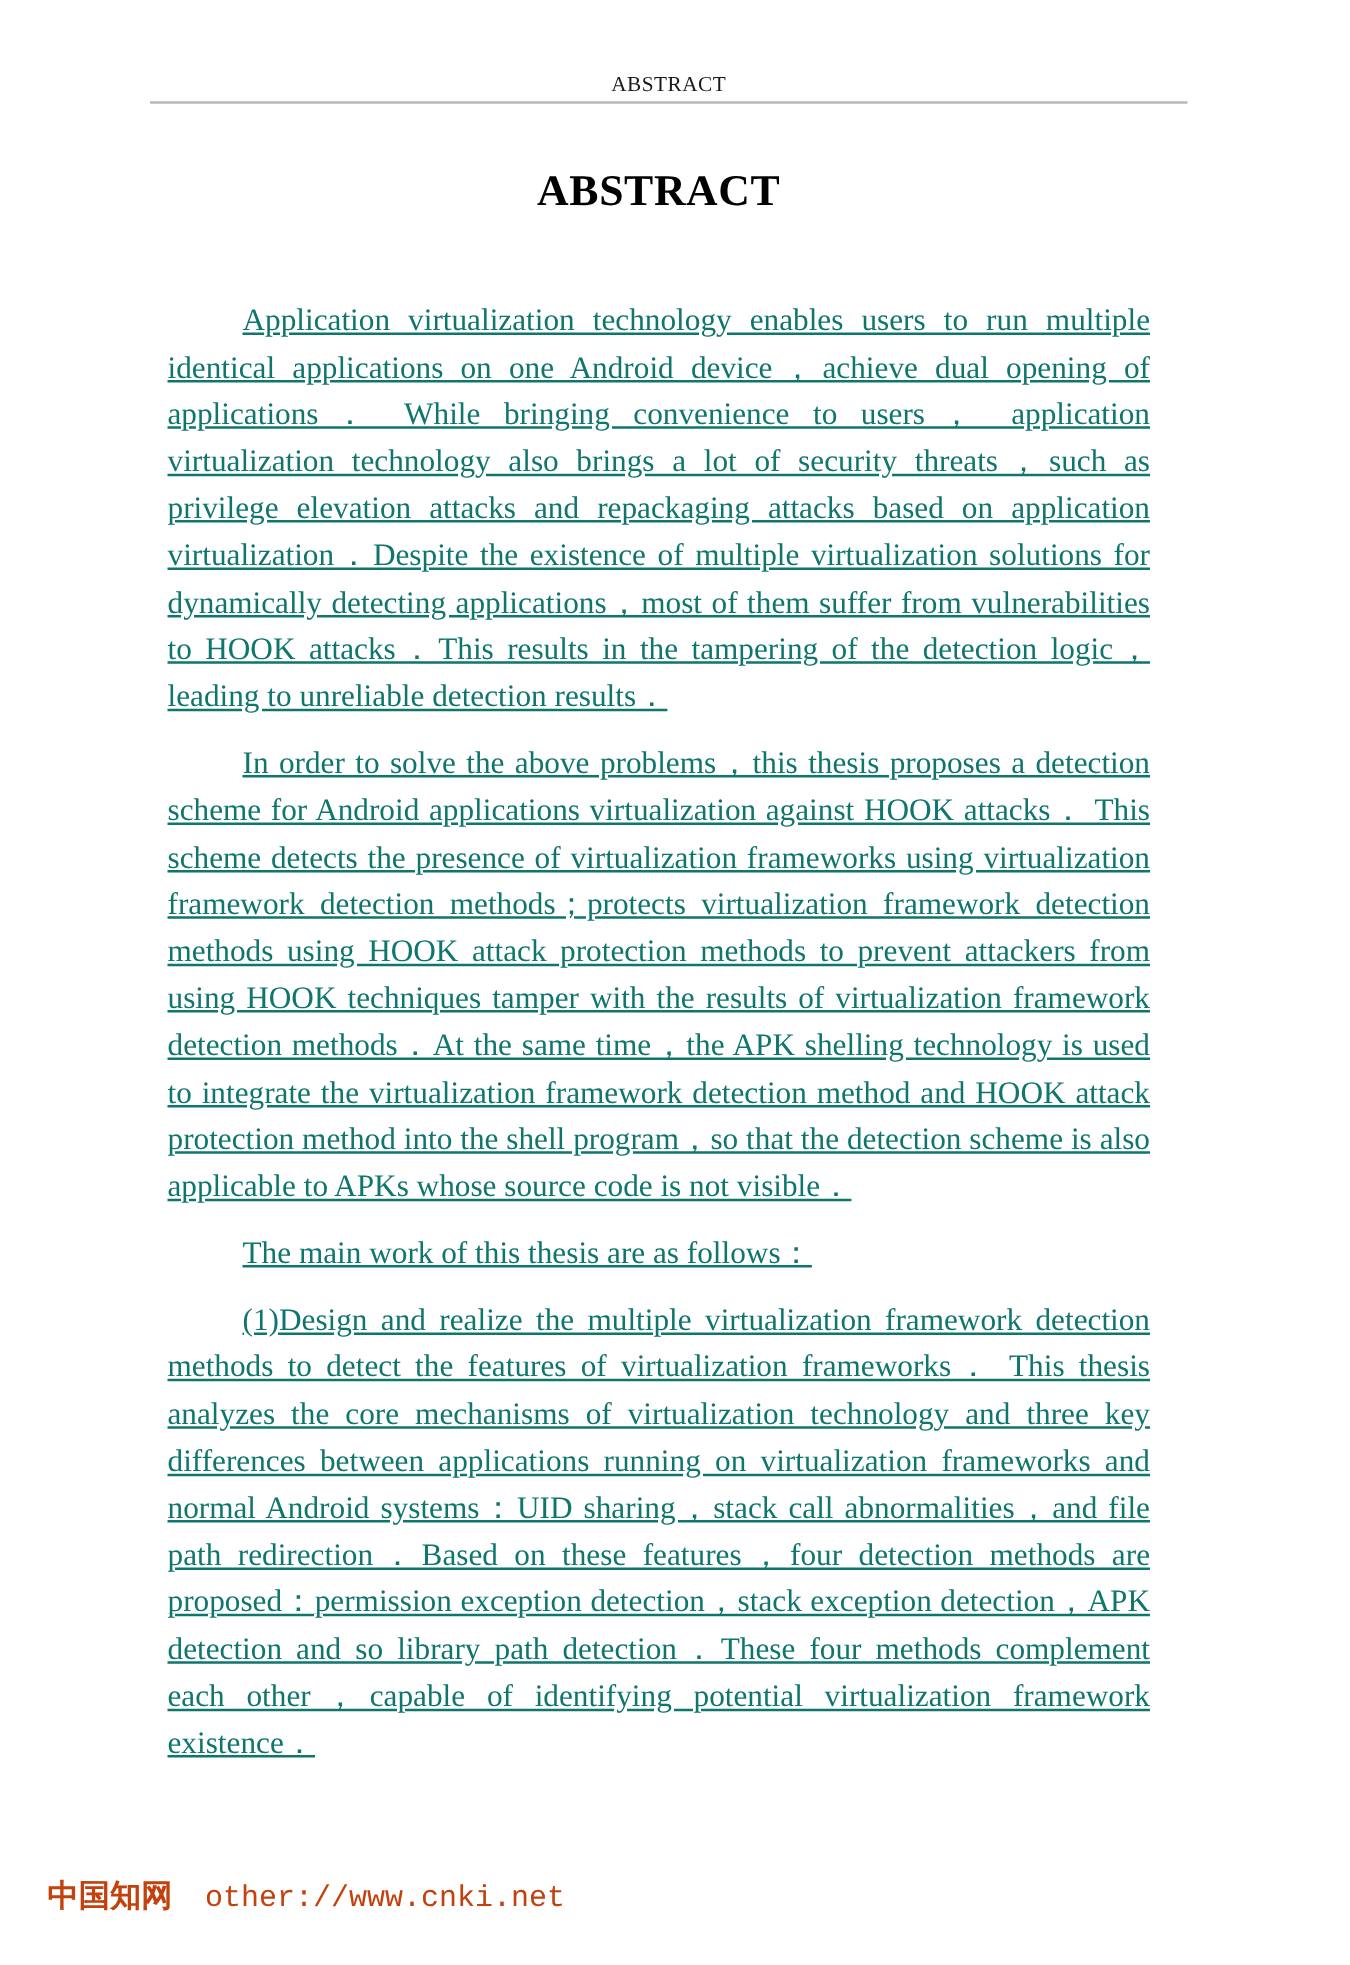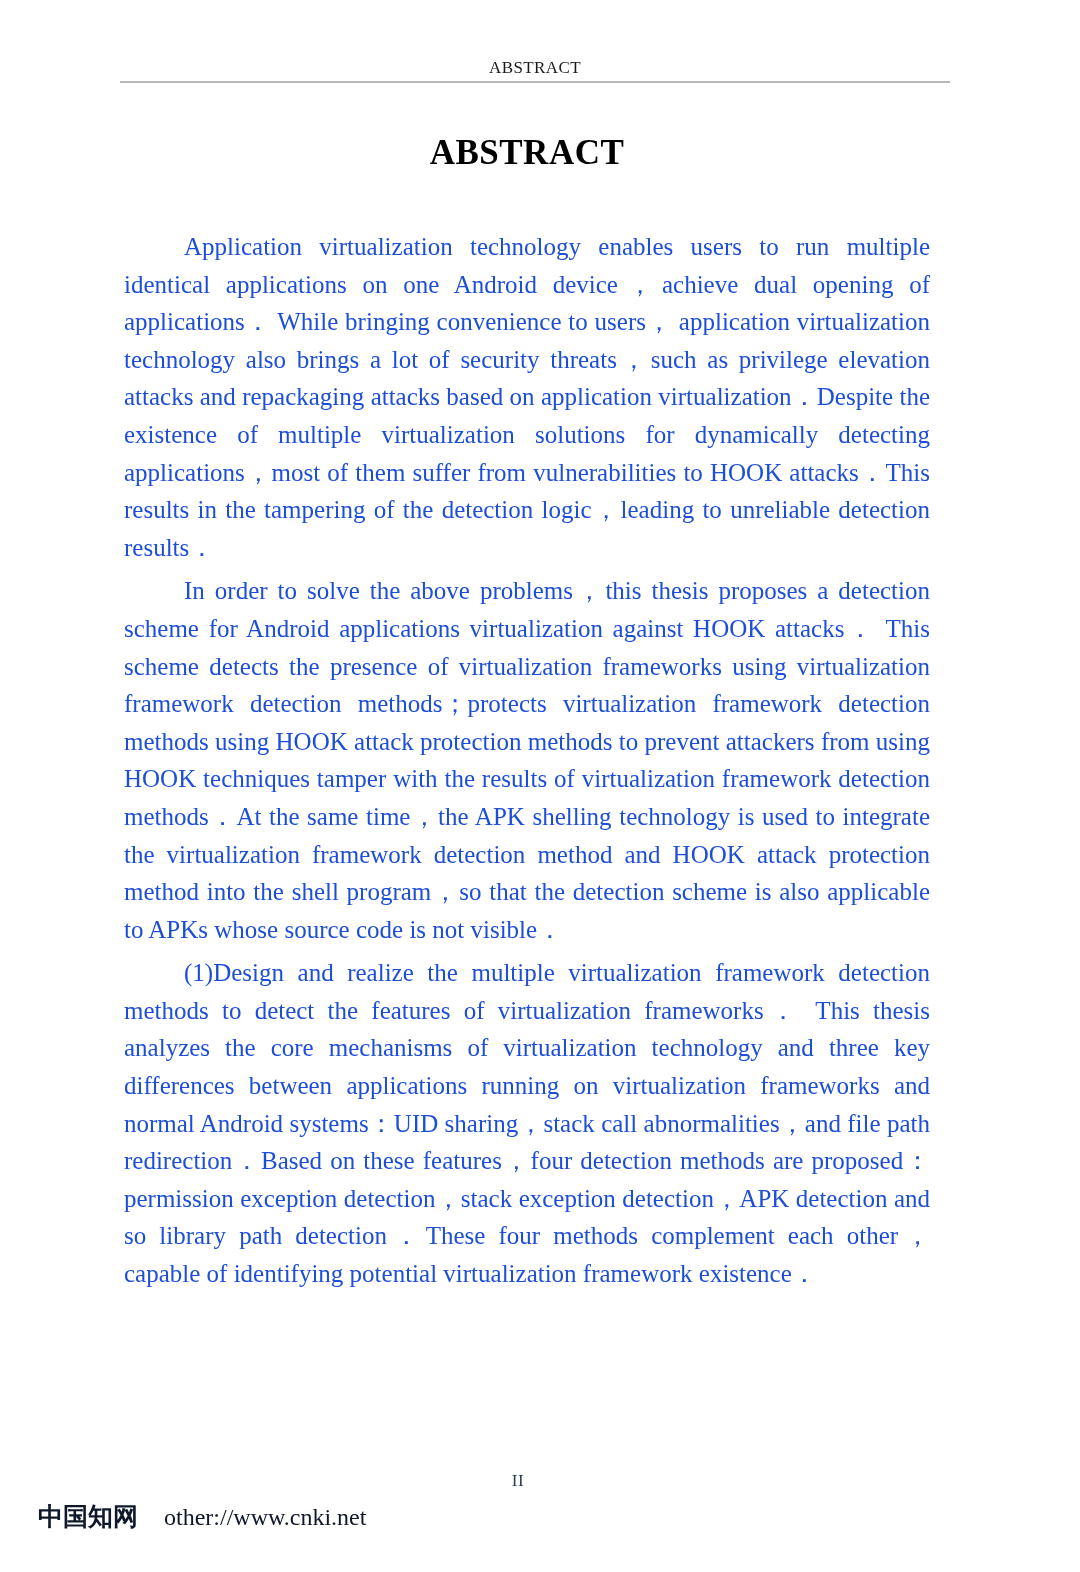--- a/index.html
+++ b/index.html
@@ -60,27 +60,28 @@
 
   
   .body-block {
     position: absolute;
     left: 118px;
     top: 222px;
     width: 818px;
   }
 
   .para {
-    margin: 6px;
+    margin: 16px;
     text-align: justify;
     text-justify: inter-word;
     font-size: 25px;
     line-height: 37.6px;
     text-indent: 60px;
-    color: #1d4ed8;
+    color: #0f766e;
+    text-decoration: underline;
     
   }
 
   .para:last-child {
     
   }
 
   
   .page-number {
     position: absolute;
@@ -93,22 +94,22 @@
     letter-spacing: 0.5px;
   }
 
   .cnki {
     position: absolute;
     left: 38px;
     top: 1500px;
     display: flex;
     align-items: baseline;
     gap: 26px;
-    font-family: Liberation Serif, serif;
-    color: #0f172a;
+    font-family: Liberation Mono, monospace;
+    color: #c2410c;
   }
 
   .cnki-brand {
     font-size: 25px;
     font-weight: bold;
     letter-spacing: 0px;
   }
 
   .cnki-url {
     font-size: 24px;
@@ -123,23 +124,23 @@
 
   <div class="running-header">ABSTRACT</div>
 
   <div class="header-rule"></div>
 
   <h1 class="doc-title">ABSTRACT</h1>
 
   <div class="body-block">
     <p class="para">Application virtualization technology enables users to run multiple identical applications on one Android device，achieve dual opening of applications． While bringing convenience to users， application virtualization technology also brings a lot of security threats，such as privilege elevation attacks and repackaging attacks based on application virtualization．Despite the existence of multiple virtualization solutions for dynamically detecting applications，most of them suffer from vulnerabilities to HOOK attacks．This results in the tampering of the detection logic，leading to unreliable detection results．</p>
     <p class="para">In order to solve the above problems，this thesis proposes a detection scheme for Android applications virtualization against HOOK attacks． This scheme detects the presence of virtualization frameworks using virtualization framework detection methods；protects virtualization framework detection methods using HOOK attack protection methods to prevent attackers from using HOOK techniques tamper with the results of virtualization framework detection methods．At the same time，the APK shelling technology is used to integrate the virtualization framework detection method and HOOK attack protection method into the shell program，so that the detection scheme is also applicable to APKs whose source code is not visible．</p>
+    <p class="para">The main work of this thesis are as follows：</p>
     <p class="para">(1)Design and realize the multiple virtualization framework detection methods to detect the features of virtualization frameworks． This thesis analyzes the core mechanisms of virtualization technology and three key differences between applications running on virtualization frameworks and normal Android systems：UID sharing，stack call abnormalities，and file path redirection．Based on these features，four detection methods are proposed：permission exception detection，stack exception detection，APK detection and so library path detection．These four methods complement each other，capable of identifying potential virtualization framework existence．</p>
   </div>
 
-  <div class="page-number">II</div>
 
   <div class="cnki">
     <span class="cnki-brand">中国知网</span>
     <span class="cnki-url">other://www.cnki.net</span>
   </div>
 
 </div>
 
 </body></html>

